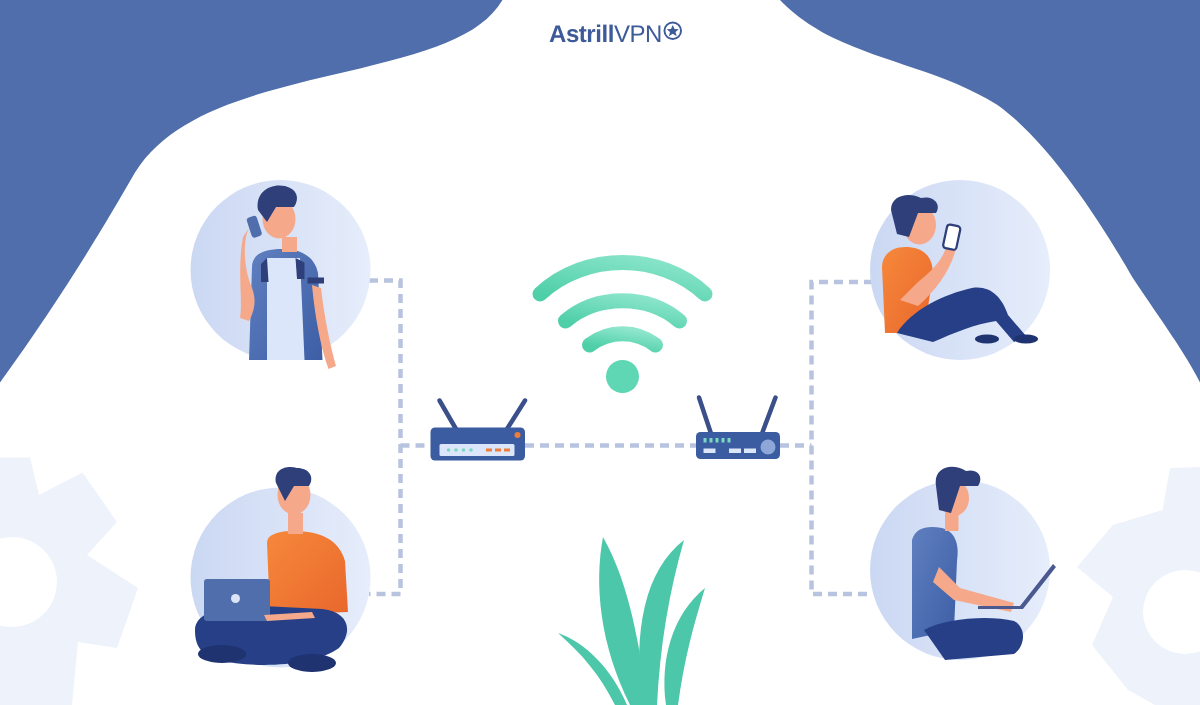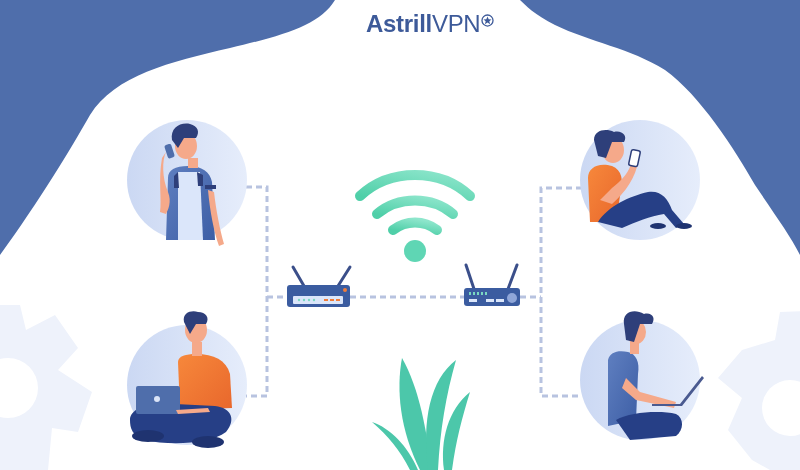--- a/index.html
+++ b/index.html
@@ -1,19 +1,19 @@
 <!DOCTYPE html>
 <html><head>
   <meta charset="utf-8">
   <style>
     html, body { margin: 0; padding: 0; }
     body { width: 800px; height: 470px; overflow: hidden; background: #ffffff; font-family: "Liberation Sans", sans-serif; }
     .stage { position: relative; width: 800px; height: 470px; overflow: hidden; background: #ffffff; }
     .stage svg.scene { position: absolute; left: 0; top: 0; }
-    .logo { position: absolute; left: 366px; top: 12px; height: 24px; display: flex; align-items: center; color: #3d5a99; font-size: 24px; letter-spacing: -0.3px; }
+    .logo { position: absolute; left: 366px; top: 12px; height: 24px; display: flex; align-items: center; color: #3d5a99; font-size: 16px; letter-spacing: -0.3px; }
     .logo .bold { font-weight: bold; }
     .logo .light { font-weight: normal; }
     .logo .star { margin-left: 1px; margin-top: -8px; width: 13px; height: 13px; }
   </style>
 </head>
 <body>
 
 <div class="stage">
   <svg class="scene" width="800" height="470" viewBox="0 0 800 470">
     <defs>

